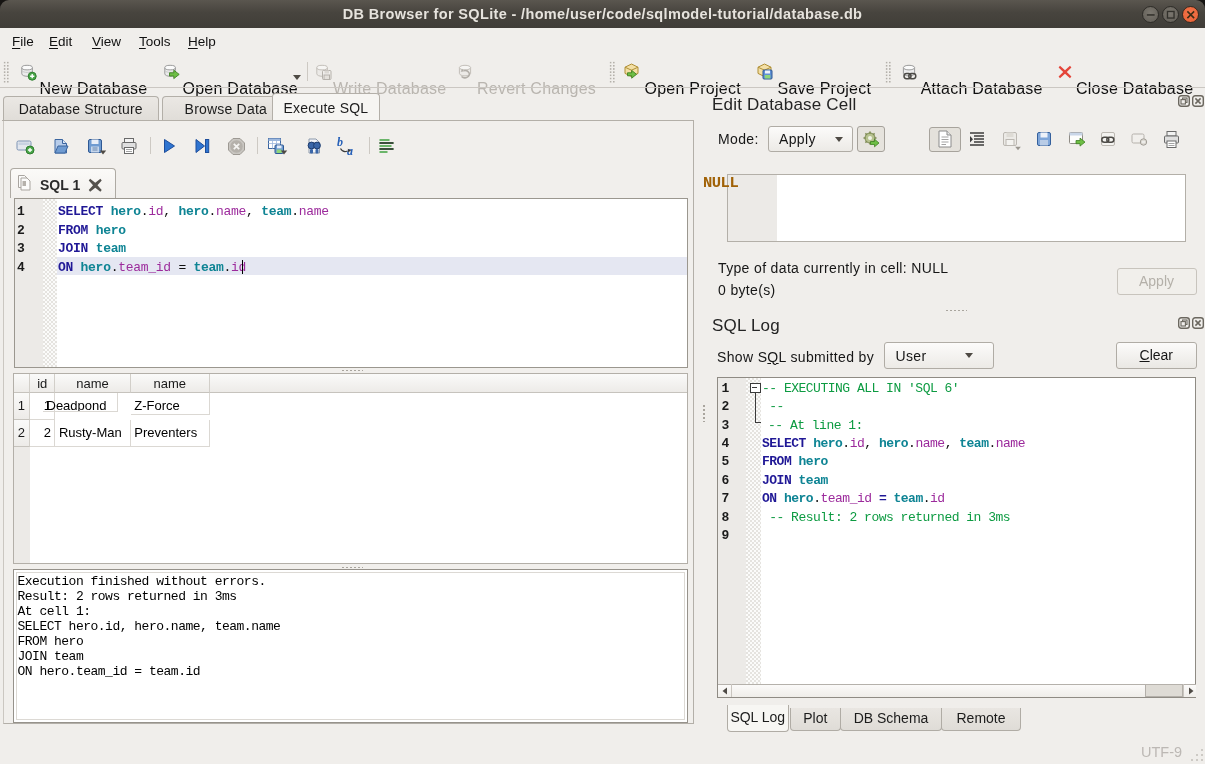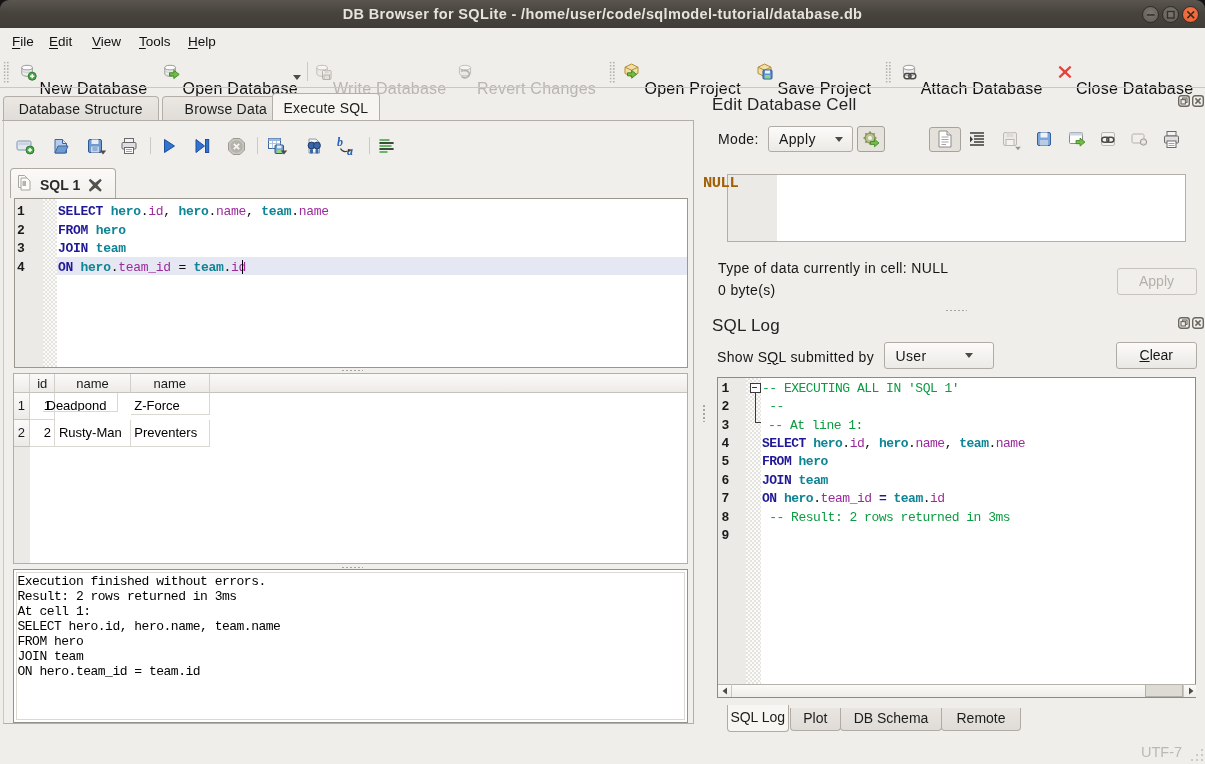--- a/index.html
+++ b/index.html
@@ -395,21 +395,21 @@
 <div class="loglnum" style="left:721.5px; top:435px">4</div>
 <div class="loglnum" style="left:721.5px; top:453.4px">5</div>
 <div class="loglnum" style="left:721.5px; top:471.8px">6</div>
 <div class="loglnum" style="left:721.5px; top:490.2px">7</div>
 <div class="loglnum" style="left:721.5px; top:508.6px">8</div>
 <div class="loglnum" style="left:721.5px; top:527px">9</div>
 <div class="abs" style="left:754.6px; top:392.5px; width:1px; height:29.5px; background:#3a3a3a;"></div>
 <div class="abs" style="left:754.6px; top:421.5px; width:6px; height:1px; background:#3a3a3a;"></div>
 <div class="abs" style="left:749.5px; top:382.5px; width:11px; height:10.5px; background:#fff; border:1px solid #3a3a3a;"></div>
 <div class="abs" style="left:751.5px; top:387px; width:5px; height:1.2px; background:#3a3a3a;"></div>
-<div class="logline cmt" style="left:762px; top:379.8px">-- EXECUTING ALL IN 'SQL 1'</div>
+<div class="logline cmt" style="left:762px; top:379.8px">-- EXECUTING ALL IN 'SQL 6'</div>
 <div class="logline cmt" style="left:769.2px; top:398.2px">--</div>
 <div class="logline cmt" style="left:768px; top:416.6px">-- At line 1:</div>
 <div class="logline" style="left:762px; top:435px"><span class="kw">SELECT</span> <span class="tbl">hero</span>.<span class="fld">id</span>, <span class="tbl">hero</span>.<span class="fld">name</span>, <span class="tbl">team</span>.<span class="fld">name</span></div>
 <div class="logline" style="left:762px; top:453.4px"><span class="kw">FROM</span> <span class="tbl">hero</span></div>
 <div class="logline" style="left:762px; top:471.8px"><span class="kw">JOIN</span> <span class="tbl">team</span></div>
 <div class="logline" style="left:762px; top:490.2px"><span class="kw">ON</span> <span class="tbl">hero</span>.<span class="fld">team_id</span> <span class="kw">=</span> <span class="tbl">team</span>.<span class="fld">id</span></div>
 <div class="logline cmt" style="left:769.2px; top:508.6px">-- Result: 2 rows returned in 3ms</div>
 
 <div class="abs" style="left:718px; top:683.5px; width:477.5px; height:13px; background:linear-gradient(180deg,#fbfaf9,#efede9); border-top:1px solid #b5b1ab;"></div>
 <div class="abs" style="left:731px; top:683.5px; width:1px; height:13px; background:#c9c5bf;"></div>
@@ -419,21 +419,21 @@
   </svg>
 <svg class="abs" style="left:1187px; top:686.5px" width="8" height="8" viewBox="0 0 8 8">
     <path d="M2 0.5 L6.5 4 L2 7.5 Z" fill="#4e4a45"></path>
   </svg>
 <div class="abs" style="left:1145px; top:684.5px; width:37.5px; height:12px; background:#dedbd5; border:1px solid #b3afa9; border-top:none;"></div>
 
 <div class="dtab active" style="left:726.5px; top:705px; width:62.5px; height:27px; line-height:25px; z-index:2;">SQL Log</div>
 <div class="dtab" style="left:789.5px; top:708px; width:51.5px; height:22.5px; line-height:20.5px;">Plot</div>
 <div class="dtab" style="left:840px; top:708px; width:102px; height:22.5px; line-height:20.5px;">DB Schema</div>
 <div class="dtab" style="left:941px; top:708px; width:80px; height:22.5px; line-height:20.5px;">Remote</div>
-<span class="abs" style="left:1141px; top:743.5px; font-size:14.5px; color:#bcb8b4;">UTF-7</span>
+<span class="abs" style="left:1141px; top:743.5px; font-size:14.5px; color:#bcb8b4;">UTF-9</span>
 <svg class="abs" style="left:1189px; top:747px" width="15" height="15" viewBox="0 0 15 15">
   <g fill="#c2beb8">
     <circle cx="13" cy="3" r="1"></circle>
     <circle cx="8" cy="8" r="1"></circle>
       <circle cx="13" cy="8" r="1"></circle>
     <circle cx="3" cy="13" r="1"></circle>
       <circle cx="8" cy="13" r="1"></circle>
       <circle cx="13" cy="13" r="1"></circle>
   </g>
 </svg>

